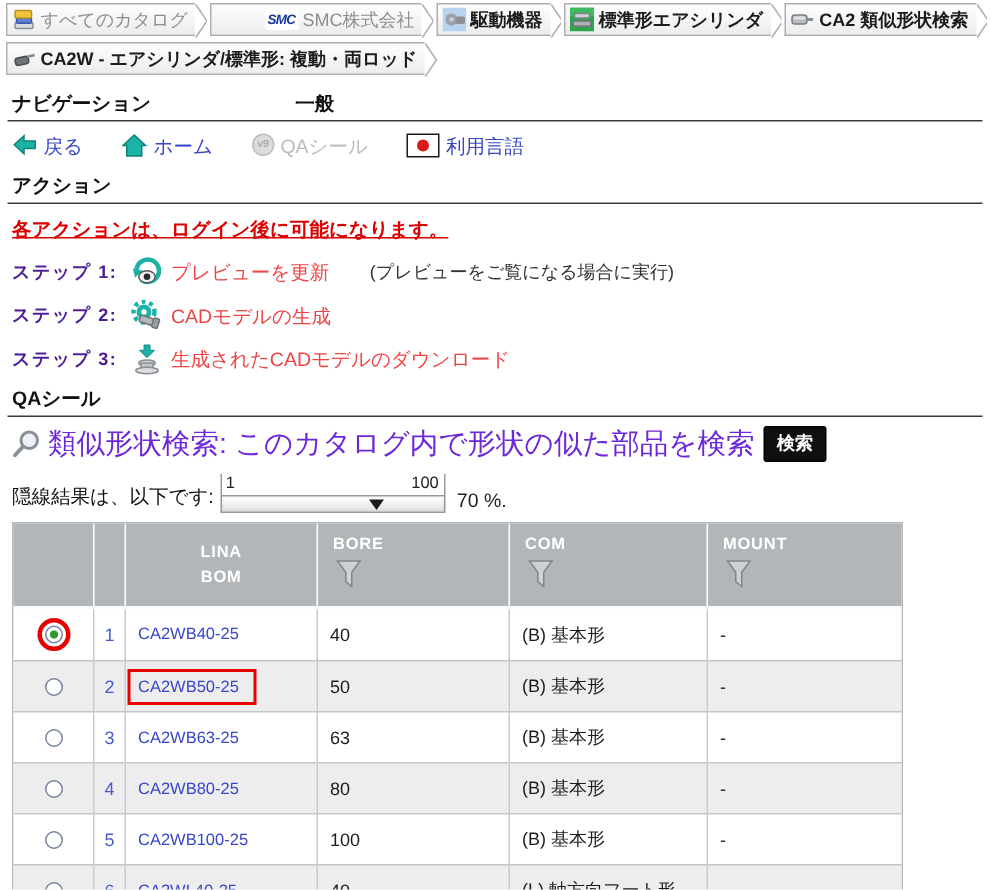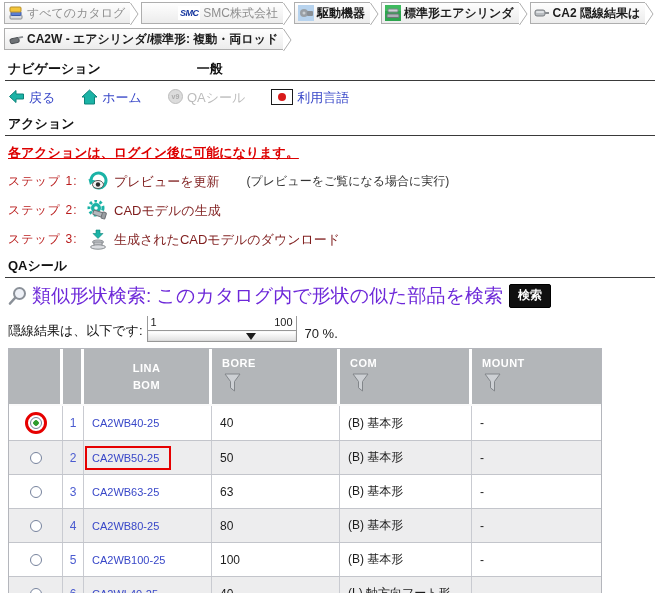--- a/index.html
+++ b/index.html
@@ -37,23 +37,23 @@
   .flag .sun { width: 8px; height: 8px; border-radius: 50%; background: #d81a1a; }
   .qa-circle { width: 15px; height: 15px; border-radius: 50%; background: #dcdcdc;
     border: 1px solid #bdbdbd; color: #ababab; font-size: 7px; font-weight: bold;
     display: inline-flex; align-items: center; justify-content: center; }
 
   
   .act-sec { margin-top: 6px; }
   .notice { margin: 8px 0 0 8px; color: #dd0000; font-weight: bold; font-size: 13px; text-decoration: underline; }
   .steps { margin: 5px 0 0 8px; }
   .step { display: flex; align-items: center; height: 29px; }
-  .step .slabel { width: 78px; font-weight: normal; color: #b91c1c; letter-spacing: 1px; }
+  .step .slabel { width: 78px; font-weight: bold; color: #4c1d95; letter-spacing: 1px; }
   .step .sicon { width: 24px; margin-right: 4px; display: flex; justify-content: center; }
-  .step .slink { color: #7f1d1d; font-size: 13px; cursor: pointer; }
+  .step .slink { color: #ef4444; font-size: 13px; cursor: pointer; }
   .step .snote { margin-left: 8px; color: #333; font-size: 12px; padding-left: 19px; }
 
   
   .cad-sec { margin-top: 3px; }
   .search-row { display: flex; align-items: center; margin: 6px 0 0 8px; height: 24px; }
   .search-row .srlabel { margin: 0 6px 0 4px; font-size: 19px; color: #6d28d9; }
   .search-btn { background: #101010; color: #fff; font-size: 12px; font-weight: bold;
     padding: 2px 8px 3px 8px; border: 1px solid #000; border-radius: 2px; cursor: pointer; }
   .slider-row { display: flex; align-items: flex-end; margin: 6px 0 0 8px; height: 28px; }
   .slider-row .hlabel { font-size: 13px; color: #111; padding-bottom: 2px; }
@@ -66,21 +66,21 @@
     background: linear-gradient(#ffffff, #e3e3e3); }
   .tri { position: absolute; top: 2px; left: 70%; transform: translateX(-50%);
     width: 0; height: 0; border-left: 5px solid transparent; border-right: 5px solid transparent;
     border-top: 7px solid #1c1c1c; }
   .pct { margin: 0 0 0 8px; font-size: 13px; color: #222; padding-bottom: 1px; }
 
   
   .tbl { margin: 6px 0 0 8px; width: 594px; border: 1px solid #b4b6bc; }
   .thead { display: grid; grid-template-columns: 54px 21px 128px 128px 132px 127px;
     height: 57px; background: #b3b6b9; border-bottom: 2px solid #fbfbfb; }
-  .th { border-right: 3px solid #ffffff; padding: 8px 0 0 10px; color: #fff;
+  .th { border-right: 1px solid #ffffff; padding: 8px 0 0 10px; color: #fff;
     font-weight: bold; font-size: 11px; letter-spacing: 0.5px; }
   .th:last-child { border-right: none; }
   .th.center { display: flex; align-items: center; justify-content: center; padding: 0;
     text-align: center; white-space: pre-line; line-height: 17px; }
   .funnel { margin-top: 3px; cursor: pointer; display: block; }
   .trow { display: grid; grid-template-columns: 54px 21px 128px 128px 132px 127px;
     height: 34px; align-items: stretch; background: #fff; border-top: 1px solid #c3c5cb; }
   .trow:first-child { border-top: none; }
   .trow:nth-child(even) { background: #ededee; }
   .td { display: flex; align-items: center; border-right: 1px solid #c9cbd1;
@@ -147,21 +147,21 @@
     <svg class="chev" width="9" height="24">
         <path d="M0.5 1 L8 12 L0.5 23" fill="#ffffff" stroke="#aeaeae"></path>
       </svg>
 
     <div class="tab">
       <svg class="ticon" viewBox="0 0 16 16">
         <rect x="1" y="5" width="10" height="6" rx="2" fill="#b9bdc1" stroke="#7a7e82"></rect>
         <rect x="2" y="6" width="8" height="2" rx="1" fill="#dfe2e5"></rect>
         <rect x="11" y="7" width="4" height="2" fill="#888c90"></rect>
       </svg>
-      <span class="tlabel">CA2 隠線結果は</span>
+      <span class="tlabel">CA2 類似形状検索</span>
     </div>
     <svg class="chev" width="9" height="24">
         <path d="M0.5 1 L8 12 L0.5 23" fill="#ffffff" stroke="#aeaeae"></path>
       </svg>
   </div>
 
   <div class="crumb-row" style="margin-top:2px;">
     <div class="tab">
       <svg class="ticon" viewBox="0 0 16 16">
         <rect x="2" y="7" width="9" height="5" rx="2" fill="#6e7276" stroke="#4a4e52" transform="rotate(-12 7 9)"></rect>

